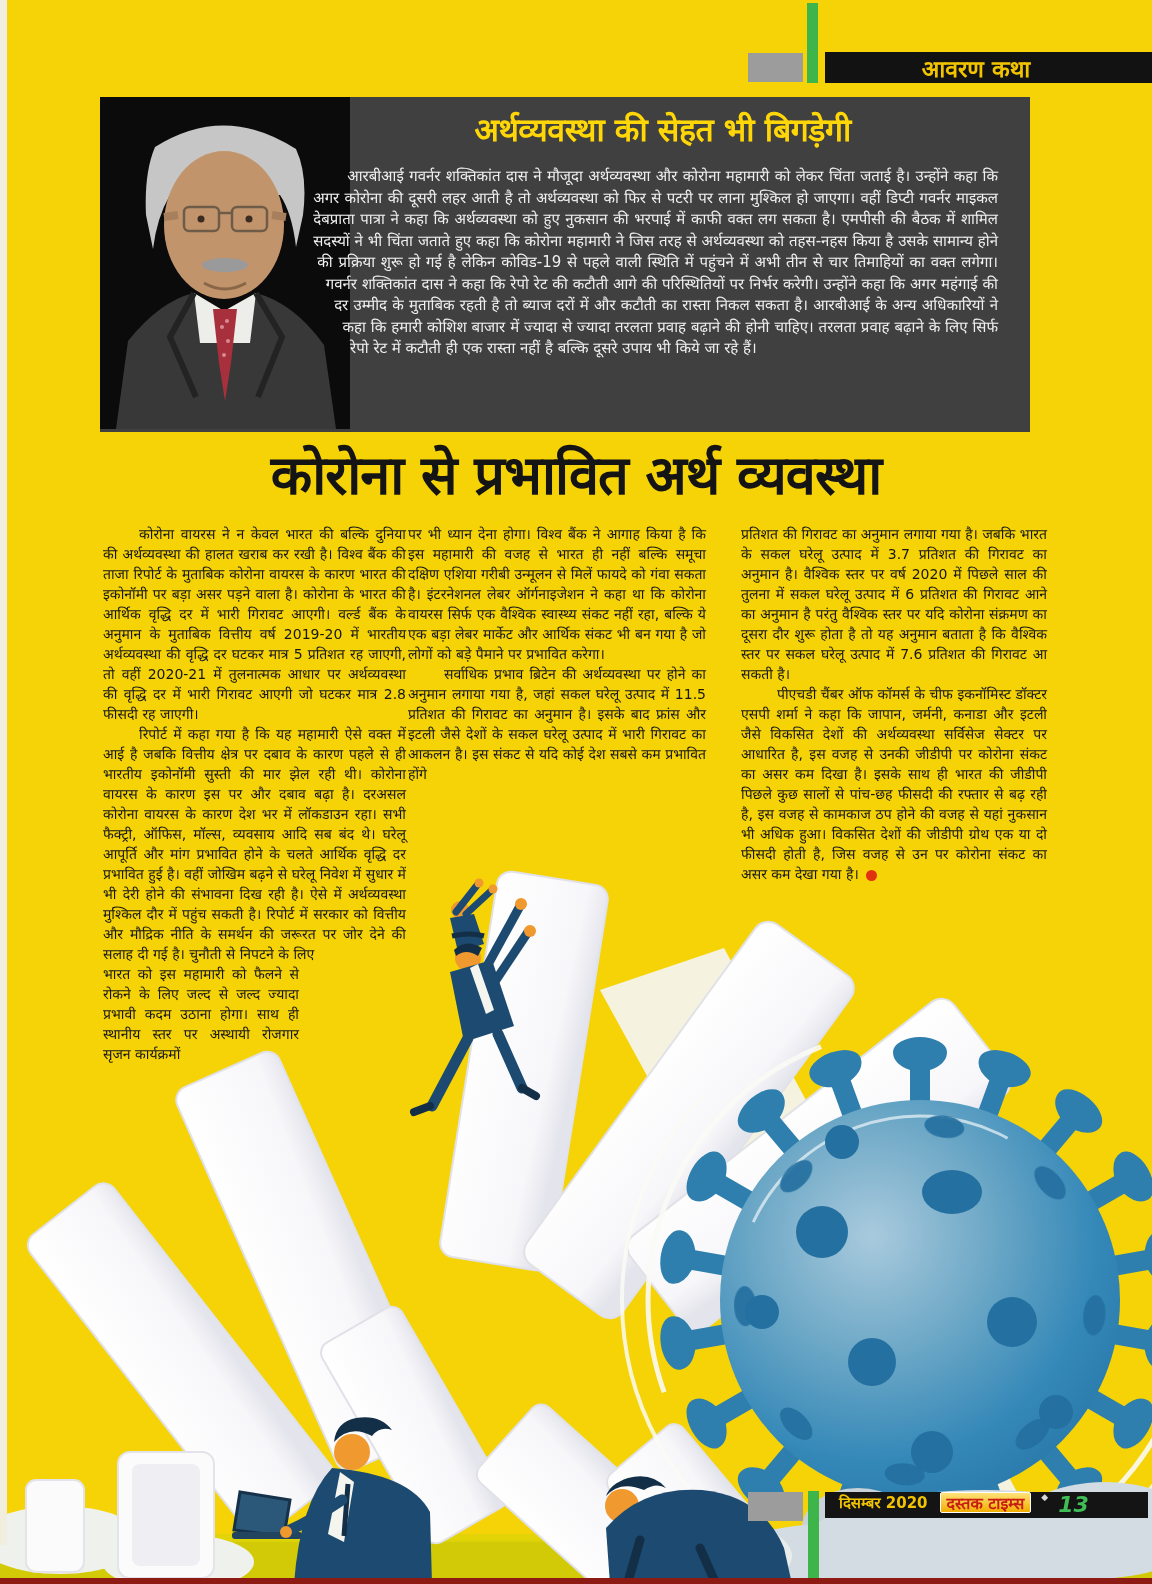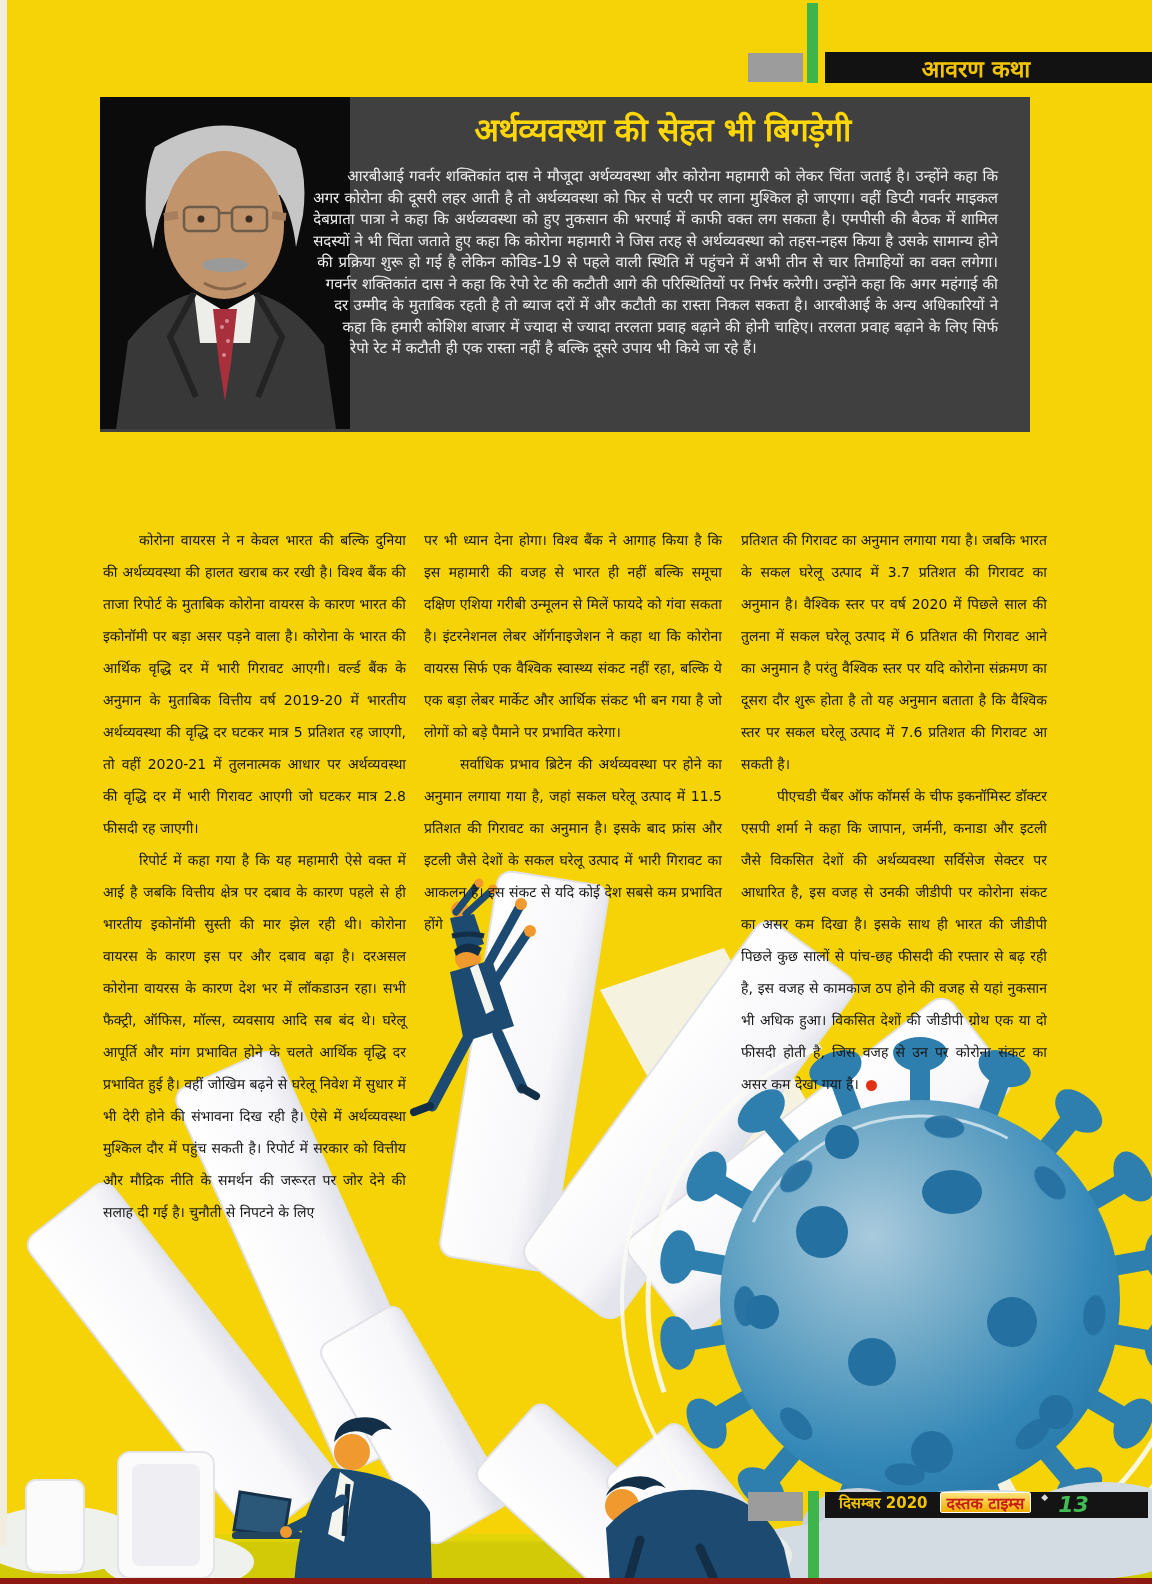--- a/index.html
+++ b/index.html
@@ -40,23 +40,23 @@
     text-align:justify;text-indent:34px;
   }
   
   .page-title{
     position:absolute;left:0;top:436px;width:1152px;text-align:center;z-index:6;
     font-size:54px;font-weight:bold;color:#141414;letter-spacing:-1px;white-space:nowrap;
   }
   
   .col{position:absolute;z-index:5;}
   #col1{left:103px;top:524px;width:303px;}
-  #col2{left:424px;top:524px;width:298px;}
+  #col2{left:408px;top:524px;width:298px;}
   #col3{left:741px;top:524px;width:306px;}
-  .col p{margin:0;color:#161616;font-size:14px;line-height:32px;text-align:justify;}
+  .col p{margin:0;color:#161616;font-size:14px;line-height:20px;text-align:justify;}
   .col p.ind{text-indent:36px;}
   #col1 .narrow{width:196px;}
   #col2 .stack{
     white-space:pre-line;text-align:right;font-size:14.5px;line-height:28.5px;margin-top:2px;
   }
   .end-dot{
     display:inline-block;width:11px;height:11px;border-radius:50%;
     background:#E23110;margin-left:7px;vertical-align:middle;
   }
   
@@ -255,24 +255,26 @@
           <circle cx="128" cy="244" r="2" fill="#D98A92"></circle>
         <circle cx="124" cy="258" r="2" fill="#D98A92"></circle>
           <circle cx="127" cy="224" r="2" fill="#D98A92"></circle>
         <path d="M 94 196 L 70 240 L 96 300 M 156 196 L 182 240 L 158 300" stroke="#232323" stroke-width="6" fill="none"></path>
       </svg>
     </div>
     <h1>अर्थव्यवस्था की सेहत भी बिगड़ेगी</h1>
     <p>आरबीआई गवर्नर शक्तिकांत दास ने मौजूदा अर्थव्यवस्था और कोरोना महामारी को लेकर चिंता जताई है। उन्होंने कहा कि अगर कोरोना की दूसरी लहर आती है तो अर्थव्यवस्था को फिर से पटरी पर लाना मुश्किल हो जाएगा। वहीं डिप्टी गवर्नर माइकल देबप्राता पात्रा ने कहा कि अर्थव्यवस्था को हुए नुकसान की भरपाई में काफी वक्त लग सकता है। एमपीसी की बैठक में शामिल सदस्यों ने भी चिंता जताते हुए कहा कि कोरोना महामारी ने जिस तरह से अर्थव्यवस्था को तहस-नहस किया है उसके सामान्य होने की प्रक्रिया शुरू हो गई है लेकिन कोविड-19 से पहले वाली स्थिति में पहुंचने में अभी तीन से चार तिमाहियों का वक्त लगेगा। गवर्नर शक्तिकांत दास ने कहा कि रेपो रेट की कटौती आगे की परिस्थितियों पर निर्भर करेगी। उन्होंने कहा कि अगर महंगाई की दर उम्मीद के मुताबिक रहती है तो ब्याज दरों में और कटौती का रास्ता निकल सकता है। आरबीआई के अन्य अधिकारियों ने कहा कि हमारी कोशिश बाजार में ज्यादा से ज्यादा तरलता प्रवाह बढ़ाने की होनी चाहिए। तरलता प्रवाह बढ़ाने के लिए सिर्फ रेपो रेट में कटौती ही एक रास्ता नहीं है बल्कि दूसरे उपाय भी किये जा रहे हैं।</p>
   </div>
 
+  <div class="page-title">कोरोना से प्रभावित अर्थ व्यवस्था</div>
 
   <div id="col1" class="col">
     <p class="ind">कोरोना वायरस ने न केवल भारत की बल्कि दुनिया की अर्थव्यवस्था की हालत खराब कर रखी है। विश्व बैंक की ताजा रिपोर्ट के मुताबिक कोरोना वायरस के कारण भारत की इकोनॉमी पर बड़ा असर पड़ने वाला है। कोरोना के भारत की आर्थिक वृद्धि दर में भारी गिरावट आएगी। वर्ल्ड बैंक के अनुमान के मुताबिक वित्तीय वर्ष 2019-20 में भारतीय अर्थव्यवस्था की वृद्धि दर घटकर मात्र 5 प्रतिशत रह जाएगी, तो वहीं 2020-21 में तुलनात्मक आधार पर अर्थव्यवस्था की वृद्धि दर में भारी गिरावट आएगी जो घटकर मात्र 2.8 फीसदी रह जाएगी।</p>
     <p class="ind">रिपोर्ट में कहा गया है कि यह महामारी ऐसे वक्त में आई है जबकि वित्तीय क्षेत्र पर दबाव के कारण पहले से ही भारतीय इकोनॉमी सुस्ती की मार झेल रही थी। कोरोना वायरस के कारण इस पर और दबाव बढ़ा है। दरअसल कोरोना वायरस के कारण देश भर में लॉकडाउन रहा। सभी फैक्ट्री, ऑफिस, मॉल्स, व्यवसाय आदि सब बंद थे। घरेलू आपूर्ति और मांग प्रभावित होने के चलते आर्थिक वृद्धि दर प्रभावित हुई है। वहीं जोखिम बढ़ने से घरेलू निवेश में सुधार में भी देरी होने की संभावना दिख रही है। ऐसे में अर्थव्यवस्था मुश्किल दौर में पहुंच सकती है। रिपोर्ट में सरकार को वित्तीय और मौद्रिक नीति के समर्थन की जरूरत पर जोर देने की सलाह दी गई है। चुनौती से निपटने के लिए</p>
+    <p class="narrow">भारत को इस महामारी को फैलने से रोकने के लिए जल्द से जल्द ज्यादा प्रभावी कदम उठाना होगा। साथ ही स्थानीय स्तर पर अस्थायी रोजगार सृजन कार्यक्रमों</p>
   </div>
   <div id="col2" class="col">
     <p>पर भी ध्यान देना होगा। विश्व बैंक ने आगाह किया है कि इस महामारी की वजह से भारत ही नहीं बल्कि समूचा दक्षिण एशिया गरीबी उन्मूलन से मिलें फायदे को गंवा सकता है। इंटरनेशनल लेबर ऑर्गनाइजेशन ने कहा था कि कोरोना वायरस सिर्फ एक वैश्विक स्वास्थ्य संकट नहीं रहा, बल्कि ये एक बड़ा लेबर मार्केट और आर्थिक संकट भी बन गया है जो लोगों को बड़े पैमाने पर प्रभावित करेगा।</p>
     <p class="ind">सर्वाधिक प्रभाव ब्रिटेन की अर्थव्यवस्था पर होने का अनुमान लगाया गया है, जहां सकल घरेलू उत्पाद में 11.5 प्रतिशत की गिरावट का अनुमान है। इसके बाद फ्रांस और इटली जैसे देशों के सकल घरेलू उत्पाद में भारी गिरावट का आकलन है। इस संकट से यदि कोई देश सबसे कम प्रभावित होंगे</p>
   </div>
   <div id="col3" class="col">
     <p>प्रतिशत की गिरावट का अनुमान लगाया गया है। जबकि भारत के सकल घरेलू उत्पाद में 3.7 प्रतिशत की गिरावट का अनुमान है। वैश्विक स्तर पर वर्ष 2020 में पिछले साल की तुलना में सकल घरेलू उत्पाद में 6 प्रतिशत की गिरावट आने का अनुमान है परंतु वैश्विक स्तर पर यदि कोरोना संक्रमण का दूसरा दौर शुरू होता है तो यह अनुमान बताता है कि वैश्विक स्तर पर सकल घरेलू उत्पाद में 7.6 प्रतिशत की गिरावट आ सकती है।</p>
     <p class="ind"><span>पीएचडी चैंबर ऑफ कॉमर्स के चीफ इकनॉमिस्ट डॉक्टर एसपी शर्मा ने कहा कि जापान, जर्मनी, कनाडा और इटली जैसे विकसित देशों की अर्थव्यवस्था सर्विसेज सेक्टर पर आधारित है, इस वजह से उनकी जीडीपी पर कोरोना संकट का असर कम दिखा है। इसके साथ ही भारत की जीडीपी पिछले कुछ सालों से पांच-छह फीसदी की रफ्तार से बढ़ रही है, इस वजह से कामकाज ठप होने की वजह से यहां नुकसान भी अधिक हुआ। विकसित देशों की जीडीपी ग्रोथ एक या दो फीसदी होती है, जिस वजह से उन पर कोरोना संकट का असर कम देखा गया है।</span><span class="end-dot"></span></p>
   </div>
 

